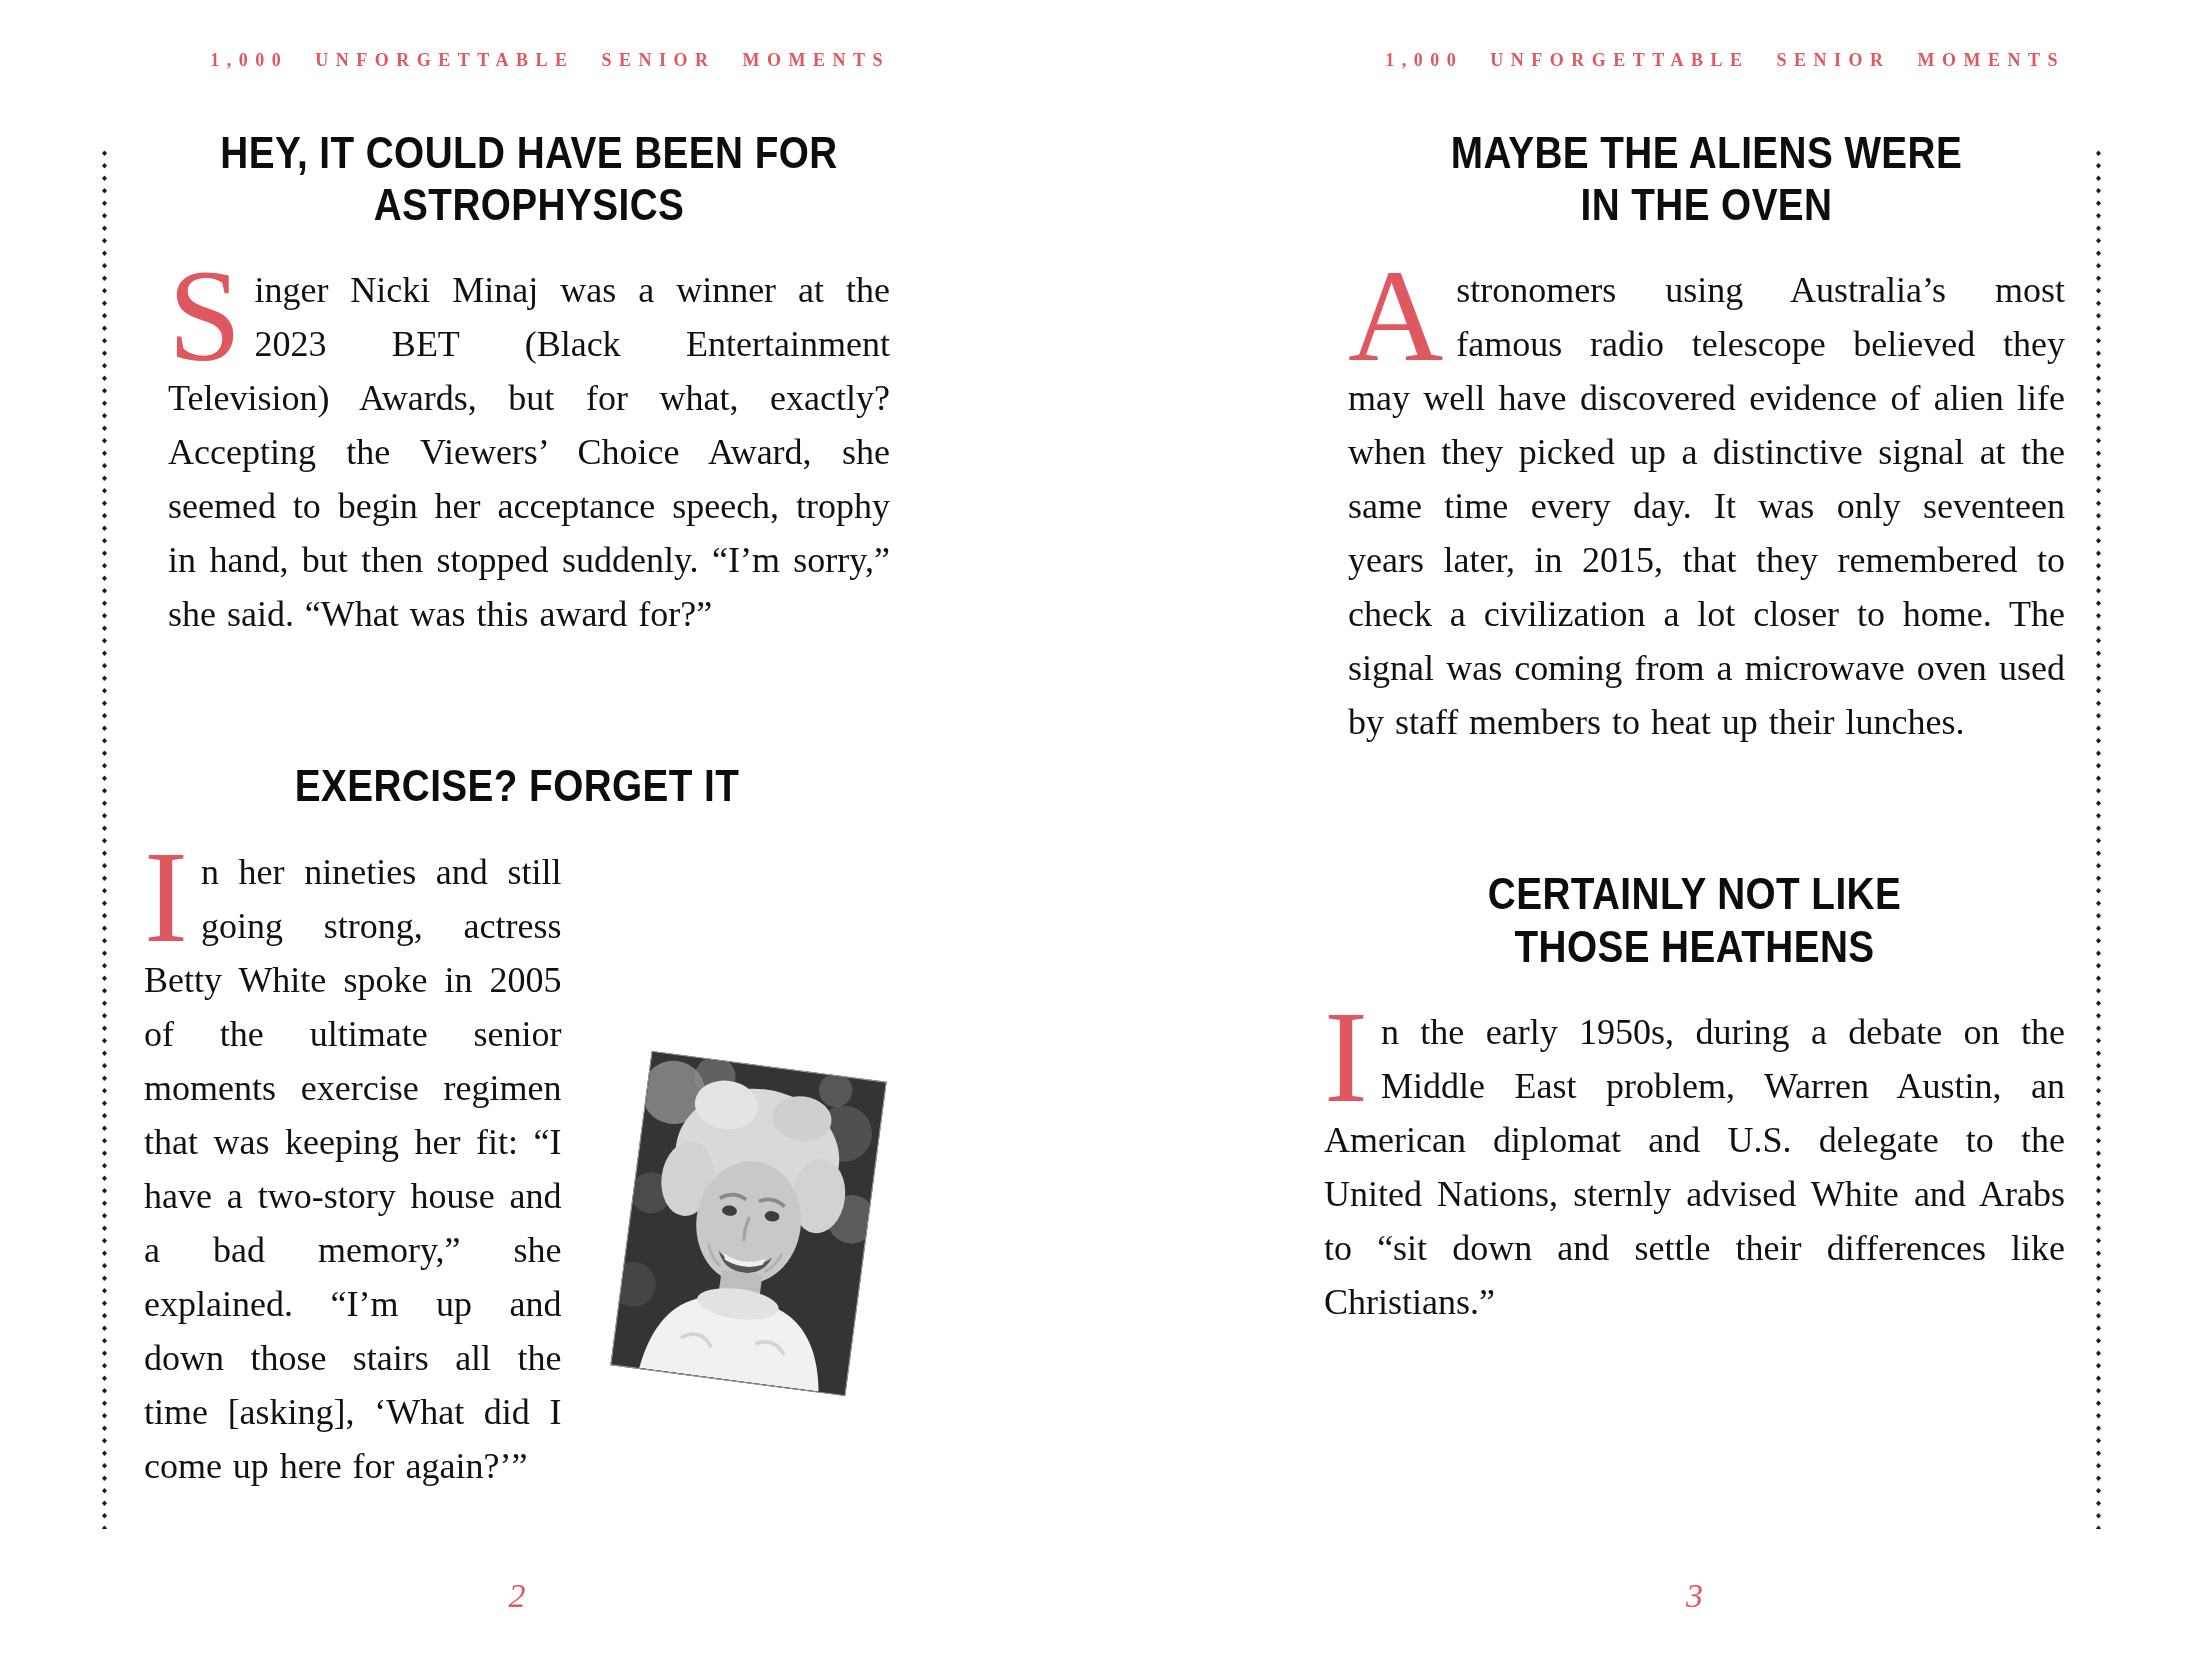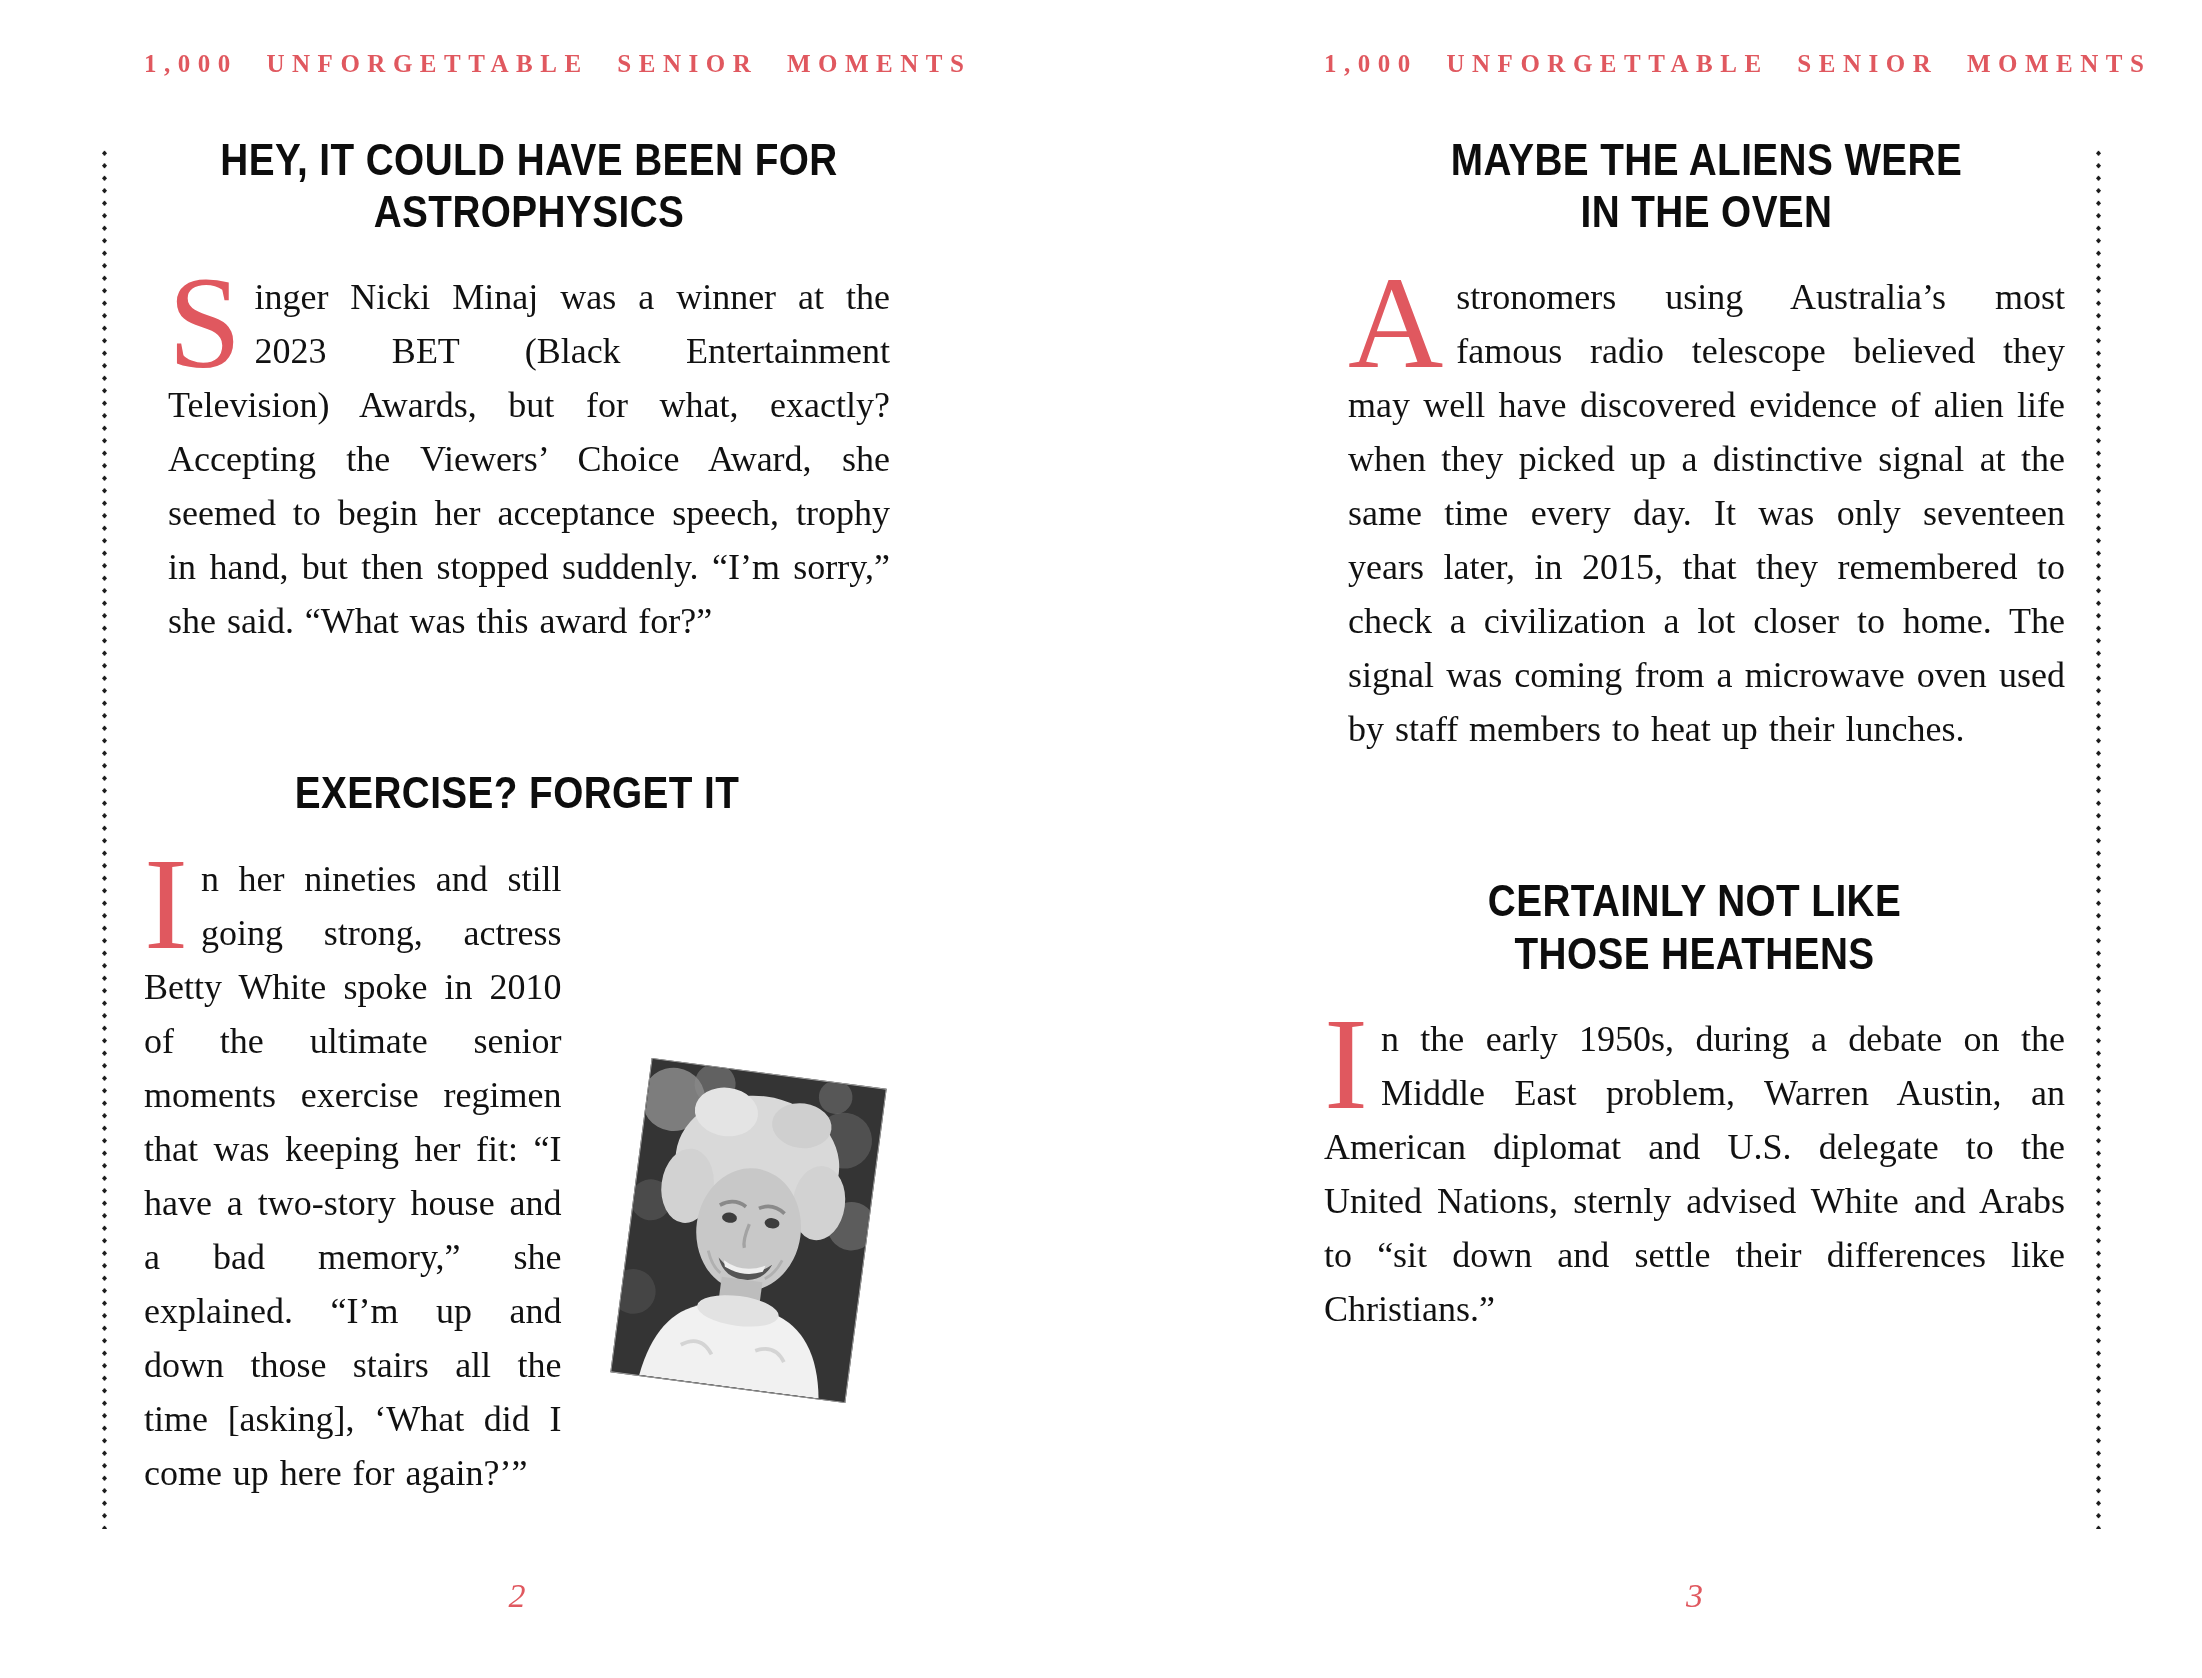--- a/index.html
+++ b/index.html
@@ -27,21 +27,21 @@
   .page-right .dotted-rule { left:994px; }
 
   .column { position:relative; }
   .page-left  .column { margin-left:144px; width:746px; }
   .page-right .column { margin-left:222px; width:741px; }
 
   .running-head {
     margin-top:50px;
     text-align:right;
     font-weight:bold;
-    font-size:25px;
+    font-size:18px;
     letter-spacing:7.5px;
     word-spacing:15px;
     color:var(--accent);
     white-space:nowrap;
   }
 
   .story-1 { margin-top:56px;margin-left:24px; }
   .story-2 { margin-top:119px; }
 
   .story-title {
@@ -153,21 +153,21 @@
               <path d="M86 196 q6 16 16 22" stroke="#b0b0b0" stroke-width="3" fill="none"></path>
               <path d="M166 196 q-6 16 -16 22" stroke="#b0b0b0" stroke-width="3" fill="none"></path>
 
               <rect x="104" y="222" width="44" height="30" fill="#bdbdbd"></rect>
               <path d="M30 338 q10 -70 58 -84 l76 0 q50 14 60 84 z" fill="#f1f1f1"></path>
               <ellipse cx="126" cy="256" rx="44" ry="16" fill="#e2e2e2"></ellipse>
               <path d="M70 300 q20 -14 34 6" stroke="#d4d4d4" stroke-width="4" fill="none"></path>
               <path d="M150 296 q20 -10 32 8" stroke="#d4d4d4" stroke-width="4" fill="none"></path>
             </svg>
           </span>
-          </span><span>n her nineties and still going strong, actress Betty White spoke in 2010 of the ultimate senior moments exercise regimen that was keeping her fit: “I have a two-story house and a bad memory,” she explained. “I’m up and down those stairs all the time [asking], ‘What did I come up here for again?’”</span></p>
+          </span><span>n her nineties and still going strong, actress Betty White spoke in 2005 of the ultimate senior moments exercise regimen that was keeping her fit: “I have a two-story house and a bad memory,” she explained. “I’m up and down those stairs all the time [asking], ‘What did I come up here for again?’”</span></p>
     </section>
   </div>
 
   <div class="page-number">2</div>
 </div>
 
 <div class="page page-right">
   <div class="dotted-rule"></div>
 
   <div class="column">

